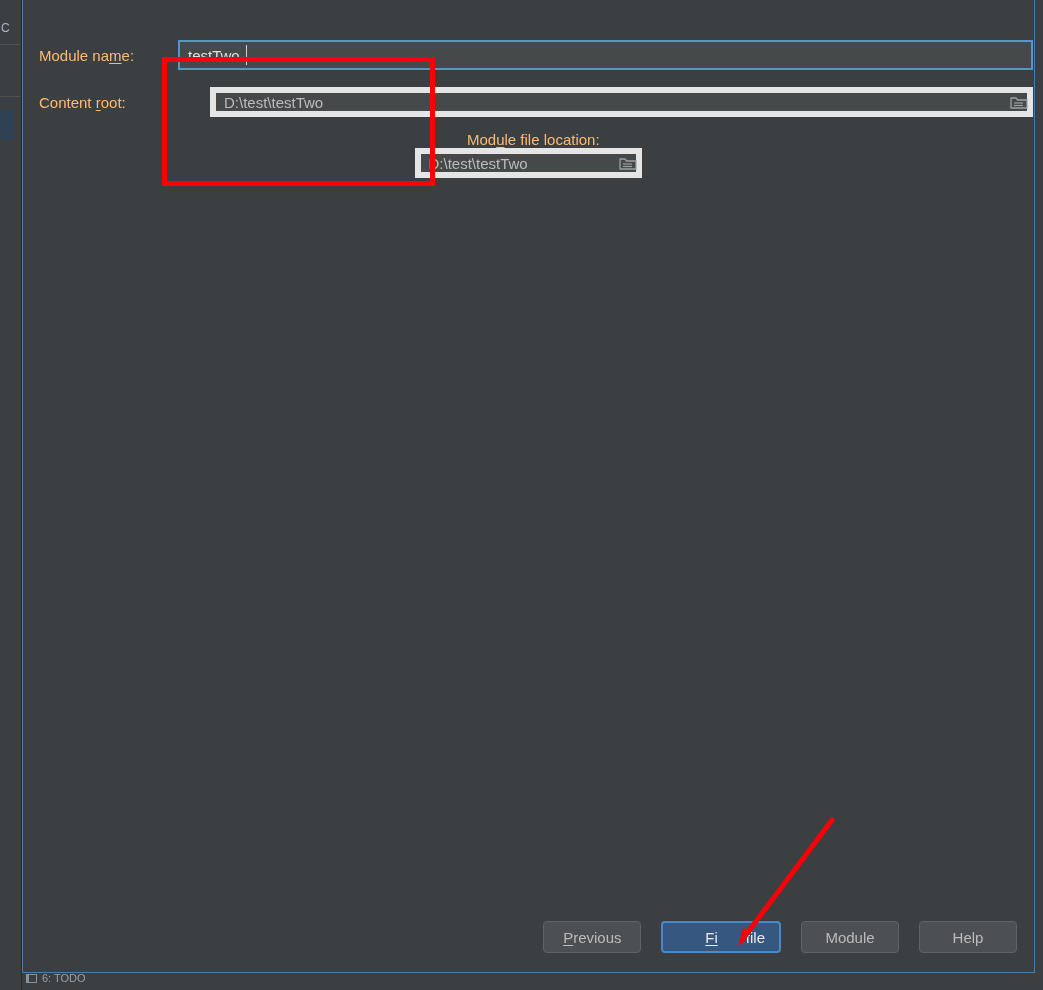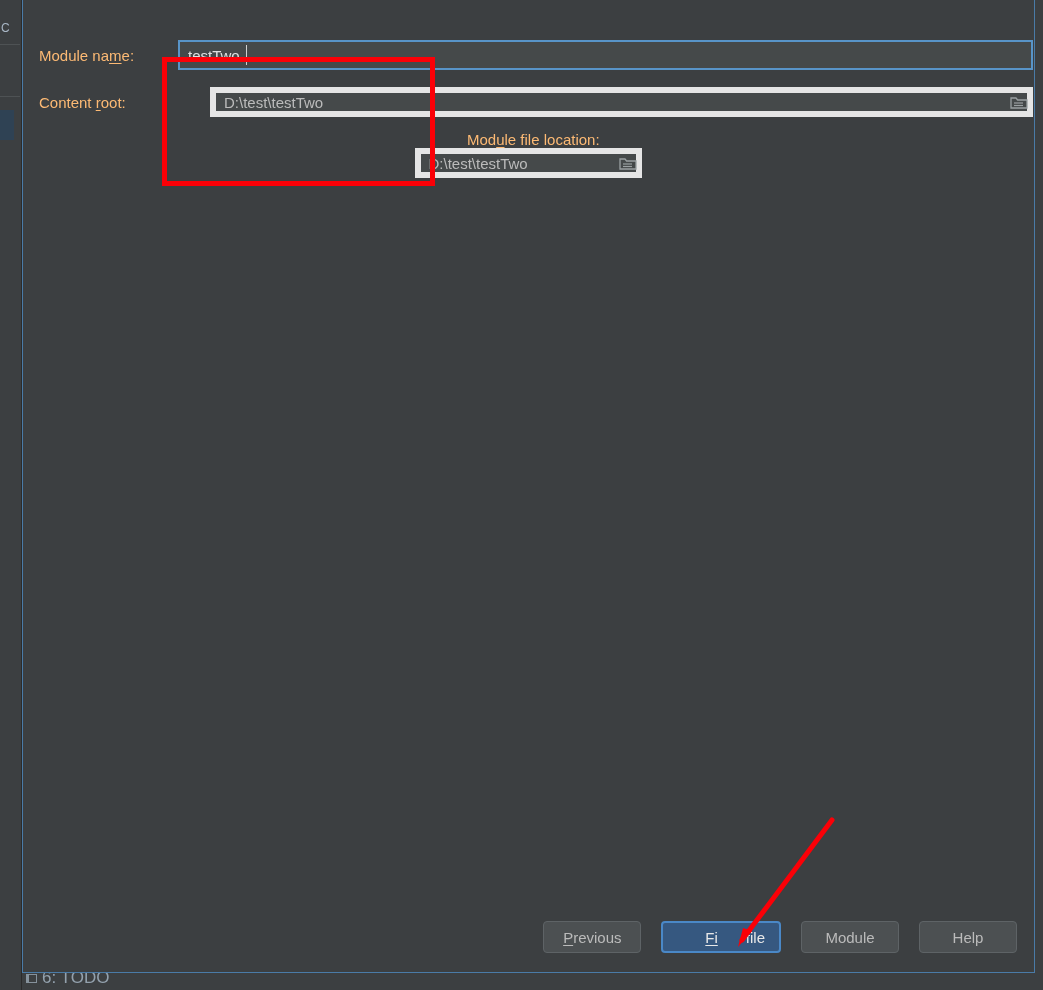--- a/index.html
+++ b/index.html
@@ -60,21 +60,21 @@
     background: #3c3f41;
   }
   #ide-statusbar-tab {
     position: absolute;
     left: 26px; bottom: 0;
     height: 24px;
     display: flex;
     align-items: center;
     gap: 5px;
     color: #93a1ad;
-    font-size: 17px;
+    font-size: 11px;
     overflow: hidden;
   }
   #ide-statusbar-tab .todo-icon {
     display: inline-block;
     width: 11px; height: 9px;
     border: 1px solid #93a1ad;
     border-left-width: 3px;
     opacity: .85;
   }
 

